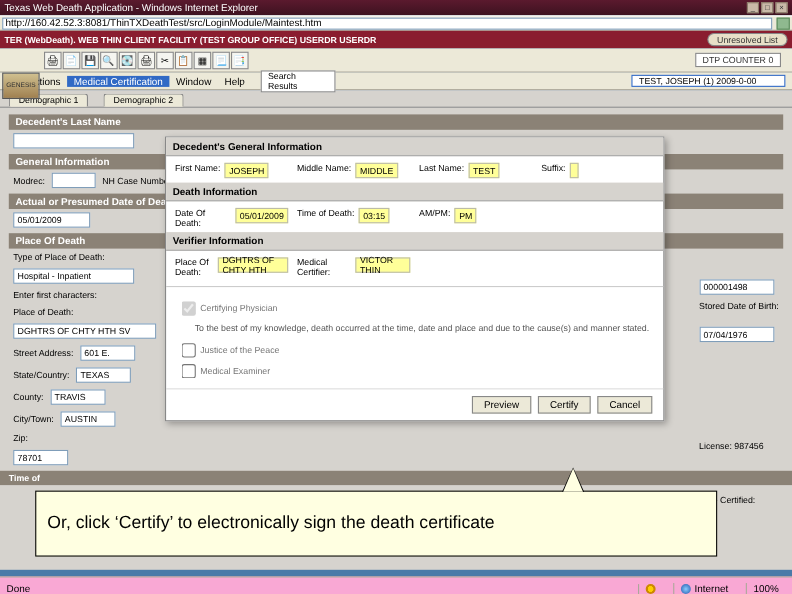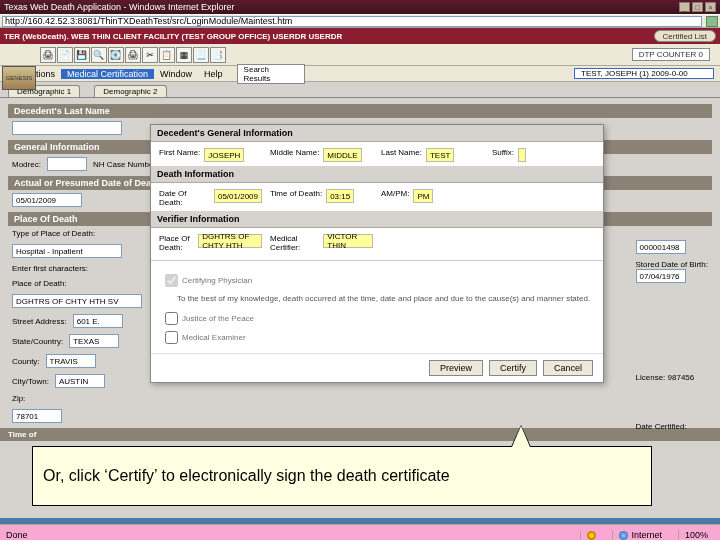--- a/index.html
+++ b/index.html
@@ -24,21 +24,21 @@
 .casebox{margin-left:auto;margin-right:6px;background:#fff;border:1px solid #316ac5;padding:1px 4px;font-size:8px;width:140px}
 .tabbar{background:#d6d3ce;height:16px;display:flex;align-items:flex-end;padding-left:8px;gap:14px;border-bottom:1px solid #888}
 .tab{background:#ece9d8;border:1px solid #888;border-bottom:none;padding:1px 8px;font-size:8px;border-radius:3px 3px 0 0}
 .bgpage{background:#d6d3ce;padding:4px 8px 0 8px;position:relative;height:420px}
 .section-head{background:#8b8276;color:#fff;font-size:9px;font-weight:bold;padding:2px 6px;margin-top:2px}
 .row{display:flex;gap:6px;padding:3px 4px;font-size:8px;align-items:center}
 .lbl{font-size:8px;color:#000}
 .bold{font-weight:bold}
 .fld{background:#fff;border:1px solid #7f9db9;height:14px;padding:0 3px;font-size:8px;display:inline-flex;align-items:center;min-width:40px}
 .right-vals{position:absolute;right:12px;top:142px;font-size:8px}
-.right-vals .fld{width:50px;margin-top:0}
+.right-vals .fld{width:68px;margin-top:14px}
 .callout{position:absolute;left:32px;bottom:12px;width:620px;background:#ffffe1;border:1px solid #000;padding:20px 10px;font-size:16px;font-family:Arial;z-index:40}
 .callout-pointer{position:absolute;right:120px;top:-22px;width:0;height:0;border-left:10px solid transparent;border-right:10px solid transparent;border-bottom:22px solid #000}
 .callout-pointer::after{content:"";position:absolute;left:-9px;top:1px;width:0;height:0;border-left:9px solid transparent;border-right:9px solid transparent;border-bottom:21px solid #ffffe1}
 .modal{position:absolute;left:150px;top:96px;width:454px;background:#fff;border:1px solid #888;box-shadow:2px 2px 6px rgba(0,0,0,.3);z-index:30}
 .modal h4{background:#d6d3ce;margin:0;font-size:9px;padding:3px 6px;font-weight:bold;border-bottom:1px solid #aaa}
 .modal .grp{padding:4px 8px}
 .modal .grprow{display:flex;gap:8px;font-size:8px;margin-top:2px}
 .modal .c{flex:1;display:flex;gap:4px}
 .modal .yf{background:#ffff99;border:1px solid #bba;height:14px;padding:0 3px;font-size:8px;display:flex;align-items:center}
 .modal hr{border:none;border-top:1px solid #ccc;margin:4px 0}
@@ -65,21 +65,21 @@
 </div>
 <div class="addrbar">
   <input value="http://160.42.52.3:8081/ThinTXDeathTest/src/LoginModule/Maintest.htm" style="">
   <div class="go"></div>
 </div>
 
 <div class="app">
   <div class="genesis">GENESIS</div>
   <div class="topband">
     <span>TER (WebDeath). WEB THIN CLIENT FACILITY (TEST GROUP OFFICE) USERDR USERDR</span>
-    <span class="unresolved">Certified List</span>
+    <span class="unresolved">Unresolved List</span>
   </div>
   <div class="toolbar">
     <div class="tbicon">🖨</div>
     <div class="tbicon">📄</div>
     <div class="tbicon">💾</div>
     <div class="tbicon">🔍</div>
     <div class="tbicon">💽</div>
     <div class="tbicon">🖨</div>
     <div class="tbicon">✂</div>
     <div class="tbicon">📋</div>

